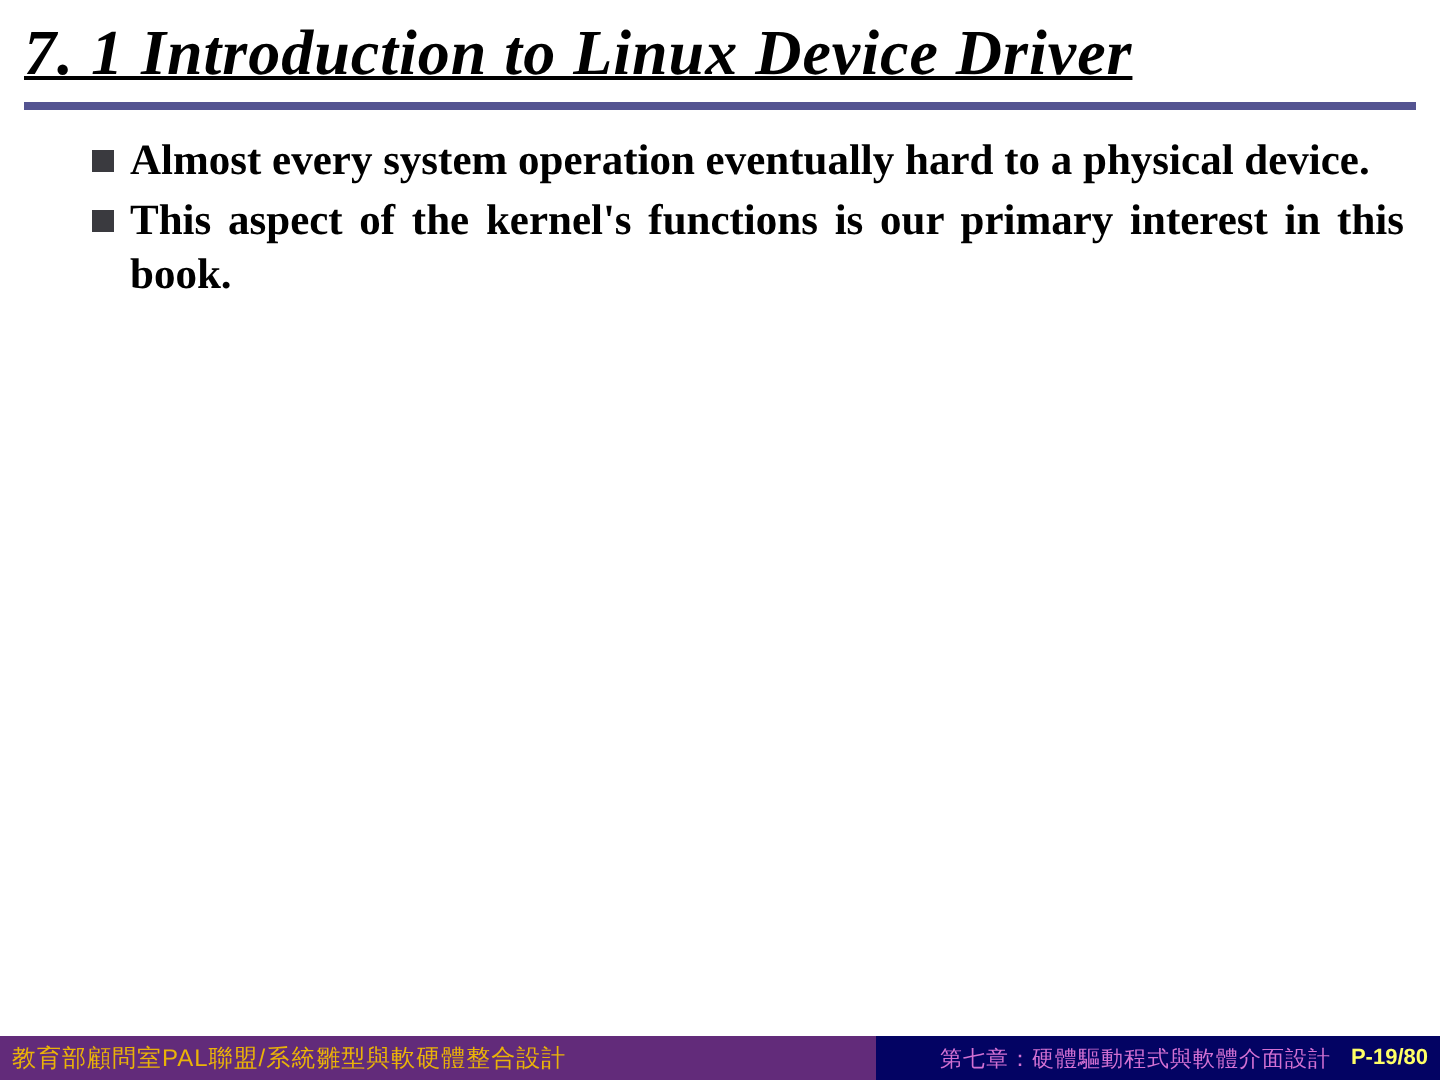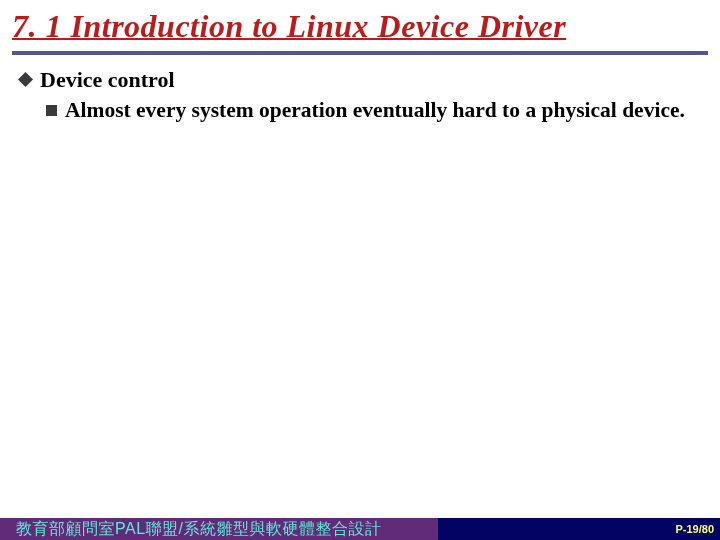--- a/index.html
+++ b/index.html
@@ -8,21 +8,21 @@
       height: 540px;
       background: #fff;
       font-family: "Times New Roman", serif;
       position: relative;
       overflow: hidden;
     }
     .slide-title {
       font-size: 32px;
       font-weight: bold;
       font-style: italic;
-      color: #b91c1c;
+      color: #000000;
       padding: 8px 12px 4px 12px;
       text-decoration: underline;
       text-decoration-thickness: 2px;
       letter-spacing: 0.5px;
     }
     .title-rule {
       height: 4px;
       background: #545491;
       margin: 2px 12px 10px 12px;
     }
@@ -77,25 +77,25 @@
       left: 0;
       bottom: 0;
       width: 720px;
       height: 22px;
       display: flex;
       font-family: "Microsoft JhengHei", "PMingLiU", sans-serif;
     }
     .footer-left {
       flex: 1;
       background: #622b7a;
-      color: #5eead4;
-      font-size: 16px;
+      color: #eab308;
+      font-size: 12px;
       display: flex;
       align-items: center;
-      padding-left: 16px;
+      padding-left: 6px;
       letter-spacing: 0.5px;
     }
     .footer-right {
       flex: 0 0 282px;
       background: #030363;
       display: flex;
       align-items: center;
       justify-content: flex-end;
       padding-right: 6px;
       gap: 10px;
@@ -111,35 +111,32 @@
       font-weight: bold;
     }
   </style>
 </head>
 <body>
 
 <div class="slide-title">7. 1 Introduction to Linux Device Driver</div>
 <div class="title-rule"></div>
 
 <div class="content">
-  <div class="level1">
-    <span class="diamond">
-      <svg width="15" height="15">
-          <polygon points="7.5,0 15,7.5 7.5,15 0,7.5" fill="#3a3a3f"></polygon>
-        </svg>
-    </span>
-    <span class="level1-text">Device control</span>
-  </div>
 
   <div class="level2-list">
     <div class="level2">
       <span class="square"></span>
       <span class="level2-text"><span>Almost every system operation eventually hard to a physical device.</span><span class="regular-tail"></span></span>
+    </div>
+    <div class="level2">
+      <span class="square"></span>
+      <span class="level2-text"><span>This aspect of the kernel's functions is our primary interest in this book.</span><span class="regular-tail"></span></span>
     </div>
   </div>
 </div>
 
 <div class="footer">
   <div class="footer-left">教育部顧問室PAL聯盟/系統雛型與軟硬體整合設計</div>
   <div class="footer-right">
+    <span class="footer-chapter">第七章：硬體驅動程式與軟體介面設計</span>
     <span class="footer-page">P-19/80</span>
   </div>
 </div>
 
 </body></html>

